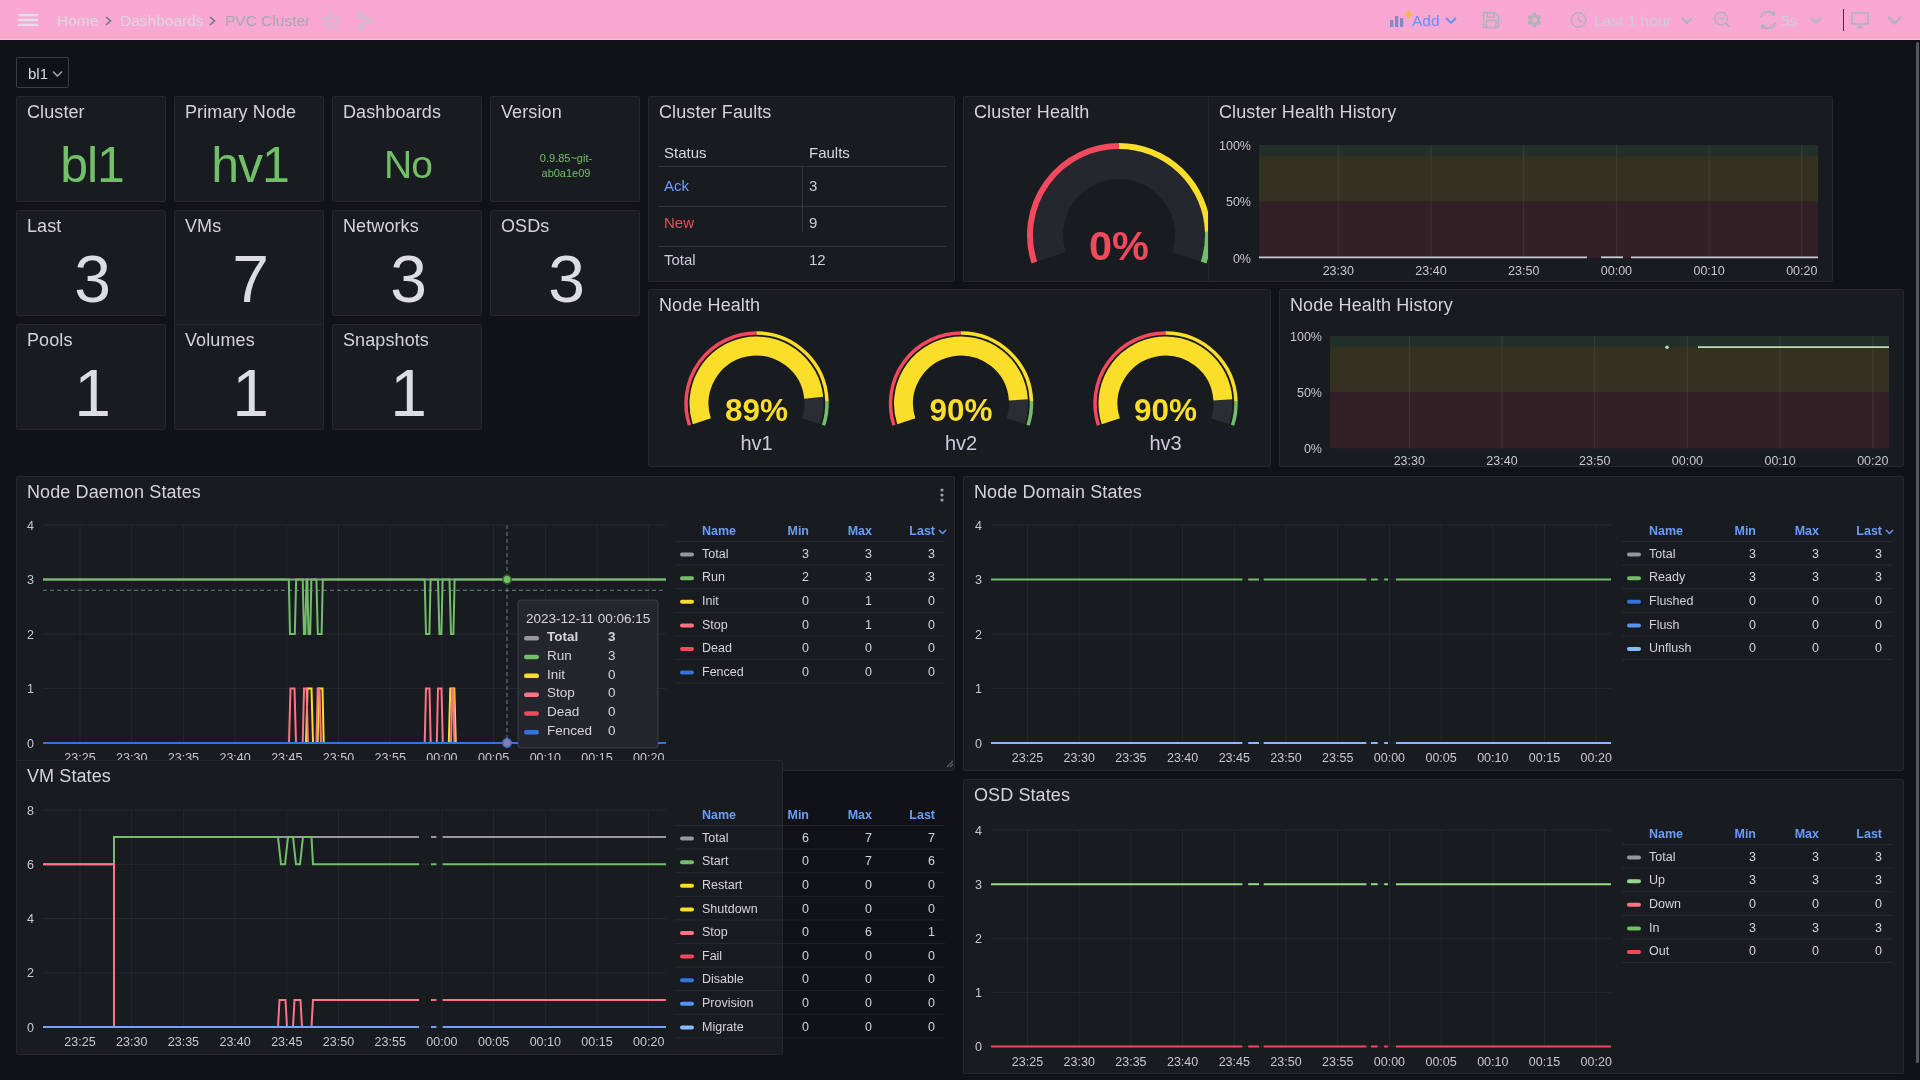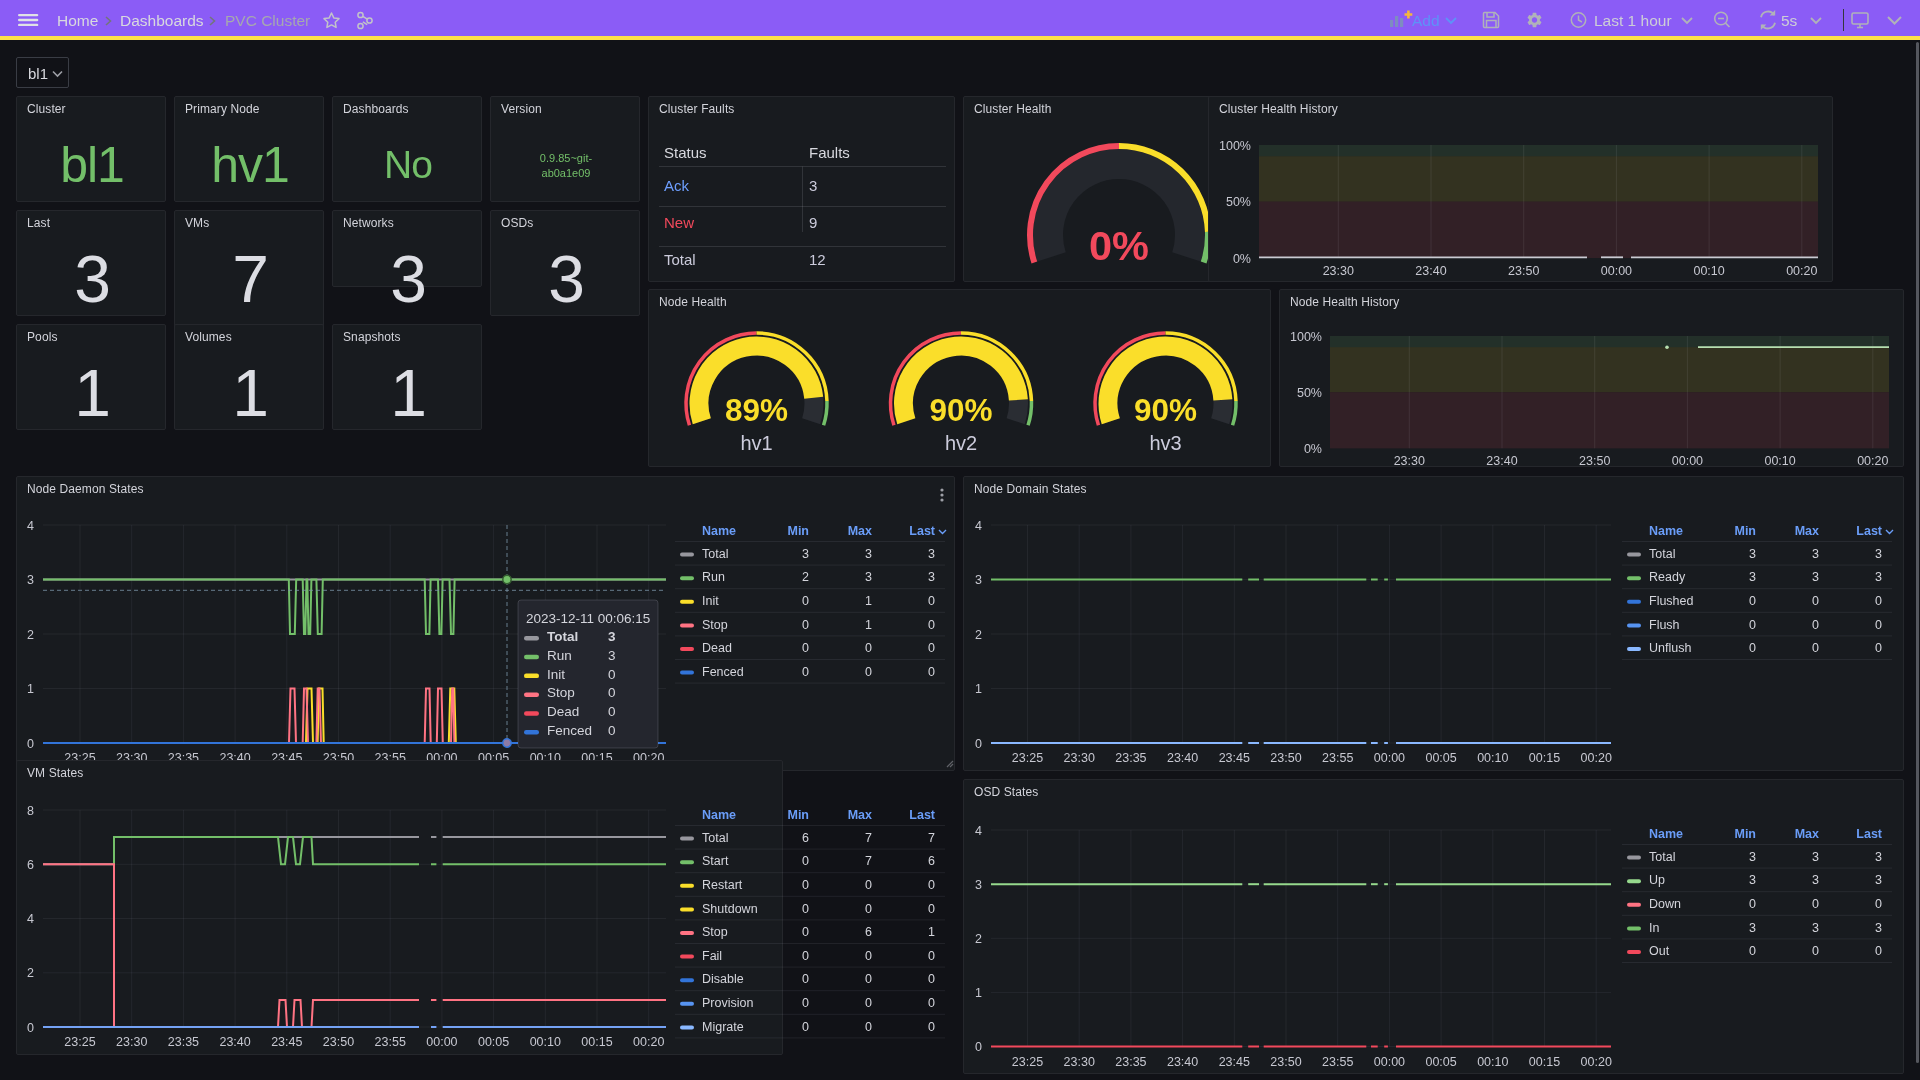--- a/index.html
+++ b/index.html
@@ -1,23 +1,23 @@
 <!DOCTYPE html>
 <html><head><meta charset="utf-8"><style>
 *{margin:0;padding:0;box-sizing:border-box}
 html,body{width:1920px;height:1080px;overflow:hidden;background:#111217;
  font-family:"Liberation Sans",sans-serif;-webkit-font-smoothing:antialiased}
 .panel{position:absolute;background:#181b1f;border:1px solid #25272c;border-radius:2px}
-.ptitle{position:absolute;left:10px;top:5px;font-size:12px;font-weight:500;color:#d3d4db;letter-spacing:.1px}
+.ptitle{position:absolute;left:10px;top:5px;font-size:18px;font-weight:500;color:#d3d4db;letter-spacing:.1px}
 .abs{position:absolute}
 svg{position:absolute;left:0;top:0;overflow:visible}
 text{font-family:"Liberation Sans",sans-serif}
 </style></head><body>
 
-<div style="position:absolute;left:0;top:0;width:1920px;height:40px;background:#8b5cf6;border-bottom:4px solid #fde047">
+<div style="position:absolute;left:0;top:0;width:1920px;height:40px;background:#f9a8d4;border-bottom:1px solid #fde047">
 <svg width="1920" height="40">
  <g fill="#e0e1e6">
         <rect x="18" y="13.9" width="20.3" height="2.4" rx="1.2"></rect>
         <rect x="18" y="18.8" width="20.3" height="2.4" rx="1.2"></rect>
         <rect x="18" y="23.7" width="20.3" height="2.4" rx="1.2"></rect>
       </g>
  <text x="57" y="25.5" font-size="15.5" font-weight="500" fill="#d8d9de">Home</text>
  <path d="M 106 17 l 4.5 4 -4.5 4" stroke="#73757c" stroke-width="1.6" fill="none"></path>
  <text x="120" y="25.5" font-size="15.5" font-weight="500" fill="#d8d9de">Dashboards</text>
  <path d="M 210 17 l 4.5 4 -4.5 4" stroke="#73757c" stroke-width="1.6" fill="none"></path>
@@ -102,21 +102,21 @@
     <div class="abs" style="left:0;top:54px;width:150px;text-align:center;font-size:11px;font-weight:500;line-height:14.5px;color:#73bf69">0.9.85~git-<br>ab0a1e09</div>
   </div>
 <div class="panel" style="left:16px;top:210px;width:150px;height:106px">
     <div class="ptitle">Last</div>
     <div class="abs" style="left:0;top:30px;width:150px;height:76px;display:flex;align-items:center;justify-content:center;font-size:66px;color:#dcdde3;letter-spacing:-1px">3</div>
   </div>
 <div class="panel" style="left:174px;top:210px;width:150px;height:120px">
     <div class="ptitle">VMs</div>
     <div class="abs" style="left:0;top:30px;width:150px;height:76px;display:flex;align-items:center;justify-content:center;font-size:66px;color:#dcdde3;letter-spacing:-1px">7</div>
   </div>
-<div class="panel" style="left:332px;top:210px;width:150px;height:77px">
+<div class="panel" style="left:332px;top:210px;width:150px;height:106px">
     <div class="ptitle">Networks</div>
     <div class="abs" style="left:0;top:30px;width:150px;height:76px;display:flex;align-items:center;justify-content:center;font-size:66px;color:#dcdde3;letter-spacing:-1px">3</div>
   </div>
 <div class="panel" style="left:490px;top:210px;width:150px;height:106px">
     <div class="ptitle">OSDs</div>
     <div class="abs" style="left:0;top:30px;width:150px;height:76px;display:flex;align-items:center;justify-content:center;font-size:66px;color:#dcdde3;letter-spacing:-1px">3</div>
   </div>
 <div class="panel" style="left:16px;top:324px;width:150px;height:106px">
     <div class="ptitle">Pools</div>
     <div class="abs" style="left:0;top:30px;width:150px;height:76px;display:flex;align-items:center;justify-content:center;font-size:66px;color:#dcdde3;letter-spacing:-1px">1</div>

